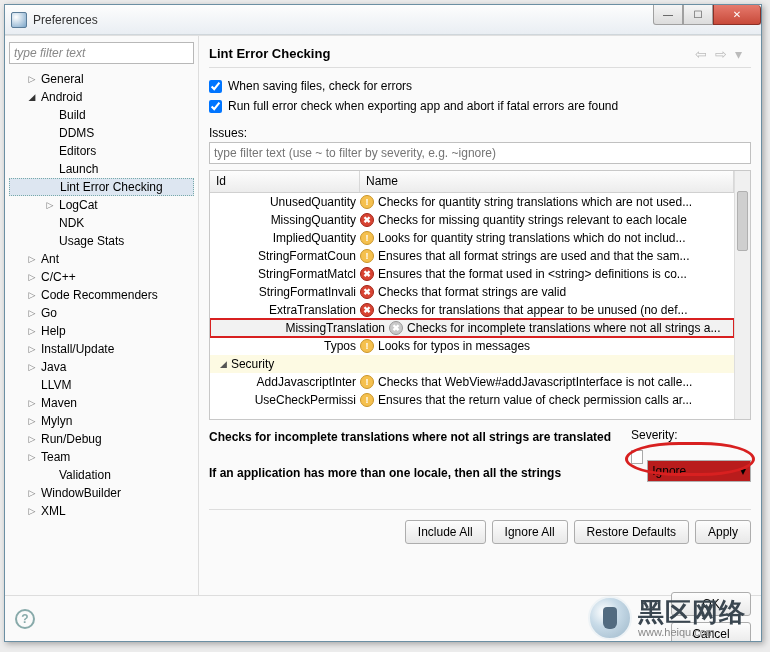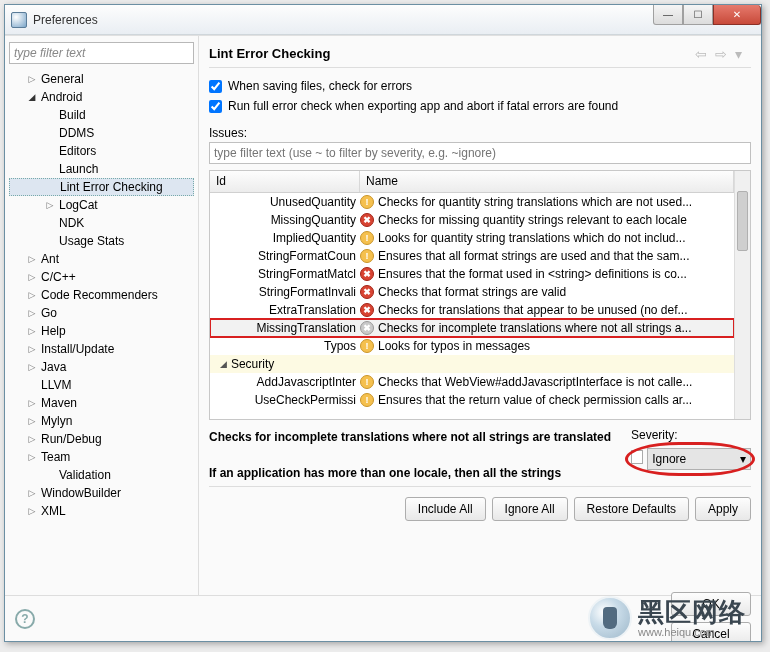--- a/index.html
+++ b/index.html
@@ -40,42 +40,42 @@
 
 .table-wrap { border: 1px solid #c8c8c8; margin-top: 6px; height: 250px; position: relative; background:#fff; display:flex; }
 .table { flex:1; overflow:hidden; }
 .thead { display: flex; height: 22px; background: linear-gradient(#fdfdfd,#ececec); border-bottom: 1px solid #d0d0d0; }
 .th { border-right: 1px solid #d8d8d8; padding: 3px 6px; }
 .th-id { width: 150px; }
 .th-name { flex: 1; }
 .tbody { }
 .row { display: flex; height: 18px; align-items: center; white-space: nowrap; overflow: hidden; }
 .row.cat { background: #fdfae3; }
-.row.sel { outline: 2px solid #d82020; outline-offset:-1px; background:#f2f2f2; }
+.row.sel { outline: 2px solid #d82020; outline-offset:-1px; background:#f2f2f2;padding-left:29px; }
 .cell-id { width: 150px; padding-left: 4px; text-align: right; padding-right: 4px; overflow: hidden; }
 .row.cat .cell-id { text-align: left; padding-left: 10px; display:flex; align-items:center; }
 .cat-tri { font-size:9px; color:#555; margin-right:4px; }
 .cell-name { flex: 1; display: flex; align-items: center; overflow: hidden; }
 .sev-ico { width: 14px; height: 14px; border-radius: 50%; margin-right: 4px; display:inline-flex; align-items:center; justify-content:center; font-size:9px; font-weight:bold; flex-shrink:0; }
 .sev-warn { background:#f5c04e; color:#fff; border:1px solid #c9952a; }
 .sev-err { background:#d84433; color:#fff; border:1px solid #a32518; }
 .sev-ign { background:#c9c9c9; color:#fff; border:1px solid #999; }
 .desc { overflow: hidden; text-overflow: ellipsis; }
 
 .scrollbar { width: 16px; background:#f0f0f0; border-left:1px solid #ddd; position:relative; }
 .sb-thumb { position:absolute; top:20px; left:2px; right:2px; height:60px; background:#cfcfcf; border:1px solid #b0b0b0; border-radius:2px; }
 
 .detail-row { display:flex; margin-top:8px; gap:12px; }
 .detail-text { flex:1; line-height:1.5;font-weight:bold; }
 .severity-col { width:120px; position:relative; }
-.sev-select { width:100%; height:22px; border:1px solid #b0b0b0; background:#e5e5e5; padding:0 4px; display:flex; align-items:center; justify-content:space-between; margin-top:6px; }
+.sev-select { width:100%; height:22px; border:1px solid #b0b0b0; background:#b91c1c; padding:0 4px; display:flex; align-items:center; justify-content:space-between; margin-top:18px; }
 .sev-highlight { position:absolute; border:3px solid #d82020; border-radius:50%/60%; width:130px; height:34px; top:14px; left:-6px; pointer-events:none; }
 .sev-chk { width:14px; height:14px; border:1px solid #aaa; margin-top:8px; background:#fff; }
 
-.btn-row { display:flex; justify-content:flex-end; gap:6px; border-top:1px solid #ddd; padding:10px 0 6px 0; margin-top:4px; }
+.btn-row { display:flex; justify-content:flex-end; gap:6px; border-top:1px solid #ddd; padding:10px 0 6px 0; margin-top:27px; }
 .btn { height:24px; padding:0 12px; border:1px solid #adadad; background:linear-gradient(#fdfdfd,#e8e8e8); border-radius:3px; cursor:default; display:flex; align-items:center; }
 
 .footer { height:46px; border-top:1px solid #ddd; display:flex; align-items:center; padding:0 10px; justify-content:space-between; }
 .help-ico { width:20px; height:20px; border:2px solid #8aa; border-radius:50%; color:#8aa; display:flex; align-items:center; justify-content:center; font-weight:bold; }
 
 .watermark { position:absolute; right:24px; bottom:12px; display:flex; align-items:center; gap:6px; color:#555; font-family:"Microsoft YaHei",sans-serif; pointer-events:none; }
 .wm-logo { width:44px; height:44px; border-radius:50%; background:radial-gradient(circle at 35% 35%,#fff,#c8dbe8 40%,#9db7c9); border:2px solid #eef3f6; display:flex; align-items:center; justify-content:center; }
 .wm-logo::after { content:""; width:14px; height:22px; background:#526b80; border-radius:4px 4px 6px 6px; }
 .wm-text { line-height:1.1; }
 .wm-big { font-size:26px; font-weight:bold; color:#3a4650; letter-spacing:1px; }

